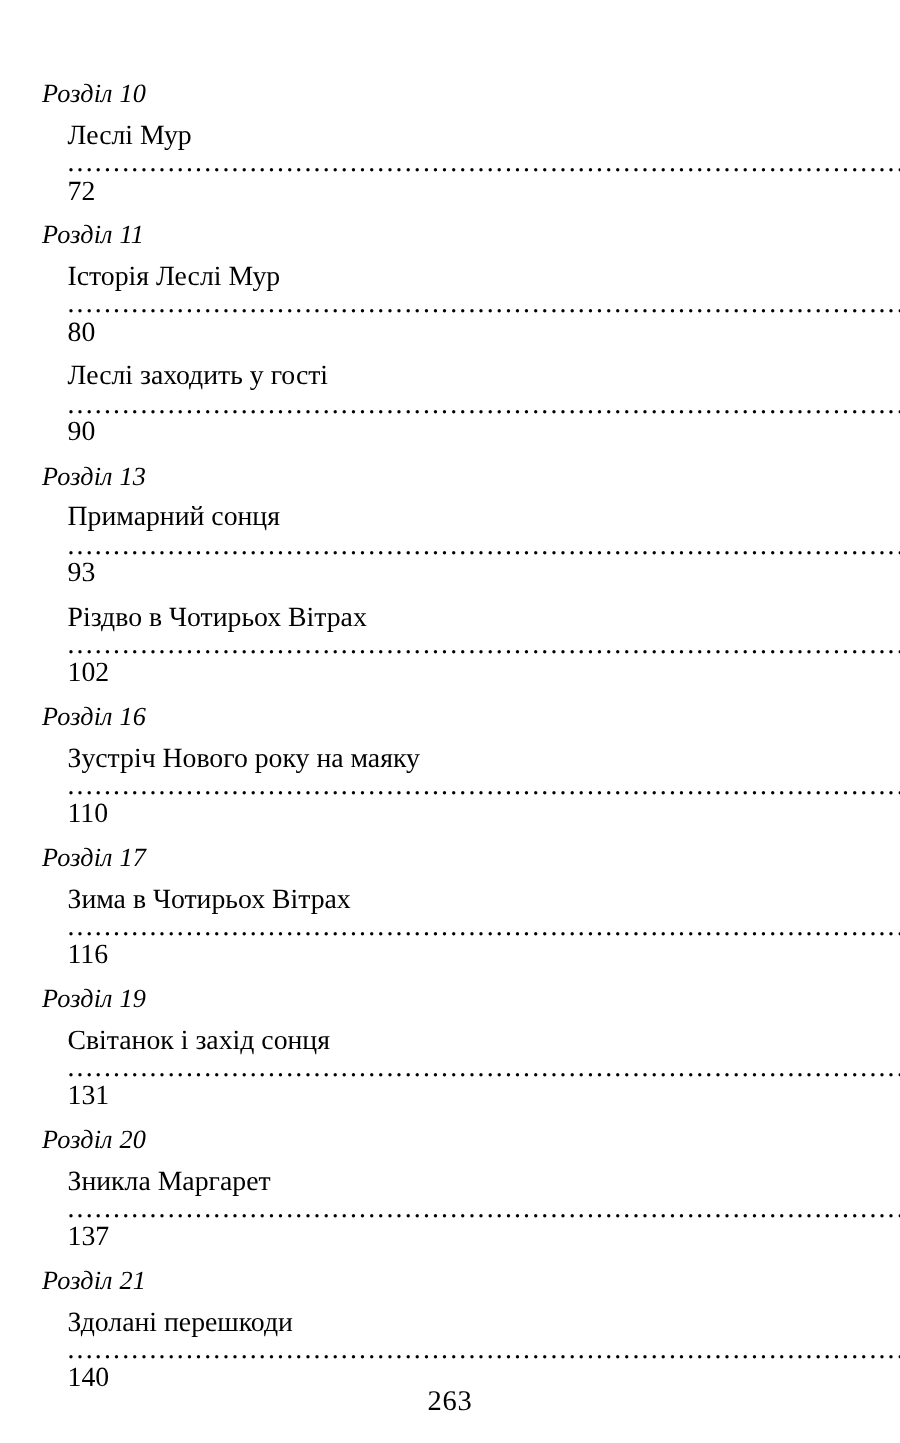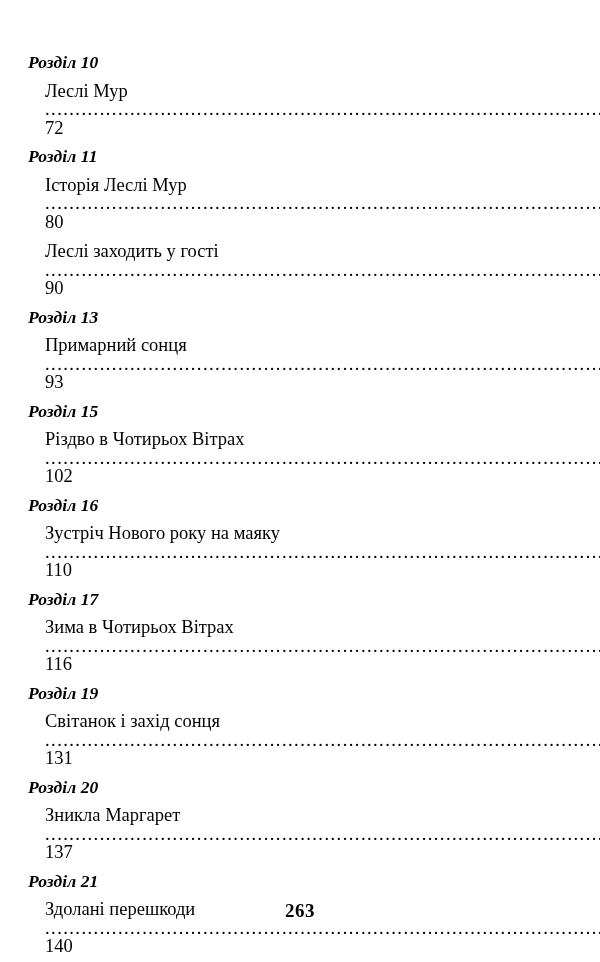--- a/index.html
+++ b/index.html
@@ -29,21 +29,21 @@
   }
 
   .toc-entry {
     display: block;
     margin-bottom: 11px;
   }
 
   .chapter-label {
     display: block;
     font-style: italic;
-    font-weight: bold;
+    font-weight: normal;
     font-size: 17.5px;
     letter-spacing: 0.1px;
     line-height: 1.0;
     margin-bottom: 10px;
     white-space: nowrap;
   }
 
   .toc-row {
     display: flex;
     align-items: baseline;
@@ -80,24 +80,24 @@
     text-align: right;
     white-space: nowrap;
     font-size: 18.5px;
     font-family: Liberation Serif, serif;
   }
 
   .folio {
     position: absolute;
     left: 0;
     right: 0;
-    top: 900px;
+    top: 924px;
     text-align: center;
     font-size: 19px;
-    font-weight: bold;
+    font-weight: normal;
     letter-spacing: 0.5px;
   }
 </style>
 </head>
 <body>
 
 <div class="page">
   <div class="toc-list">
       <div class="toc-entry">
         <span class="chapter-label">Розділ 10</span>
@@ -124,21 +124,20 @@
       </div>
       <div class="toc-entry">
         <span class="chapter-label">Розділ 13</span>
         <div class="toc-row">
           <span class="toc-title">Примарний сонця</span>
           <span class="leader"></span>
           <span class="toc-page">93</span>
         </div>
       </div>
       <div class="toc-entry">
-        <span class="chapter-label">Розділ 15</span>
         <div class="toc-row">
           <span class="toc-title">Різдво в Чотирьох Вітрах</span>
           <span class="leader"></span>
           <span class="toc-page">102</span>
         </div>
       </div>
       <div class="toc-entry">
         <span class="chapter-label">Розділ 16</span>
         <div class="toc-row">
           <span class="toc-title">Зустріч Нового року на маяку</span>

